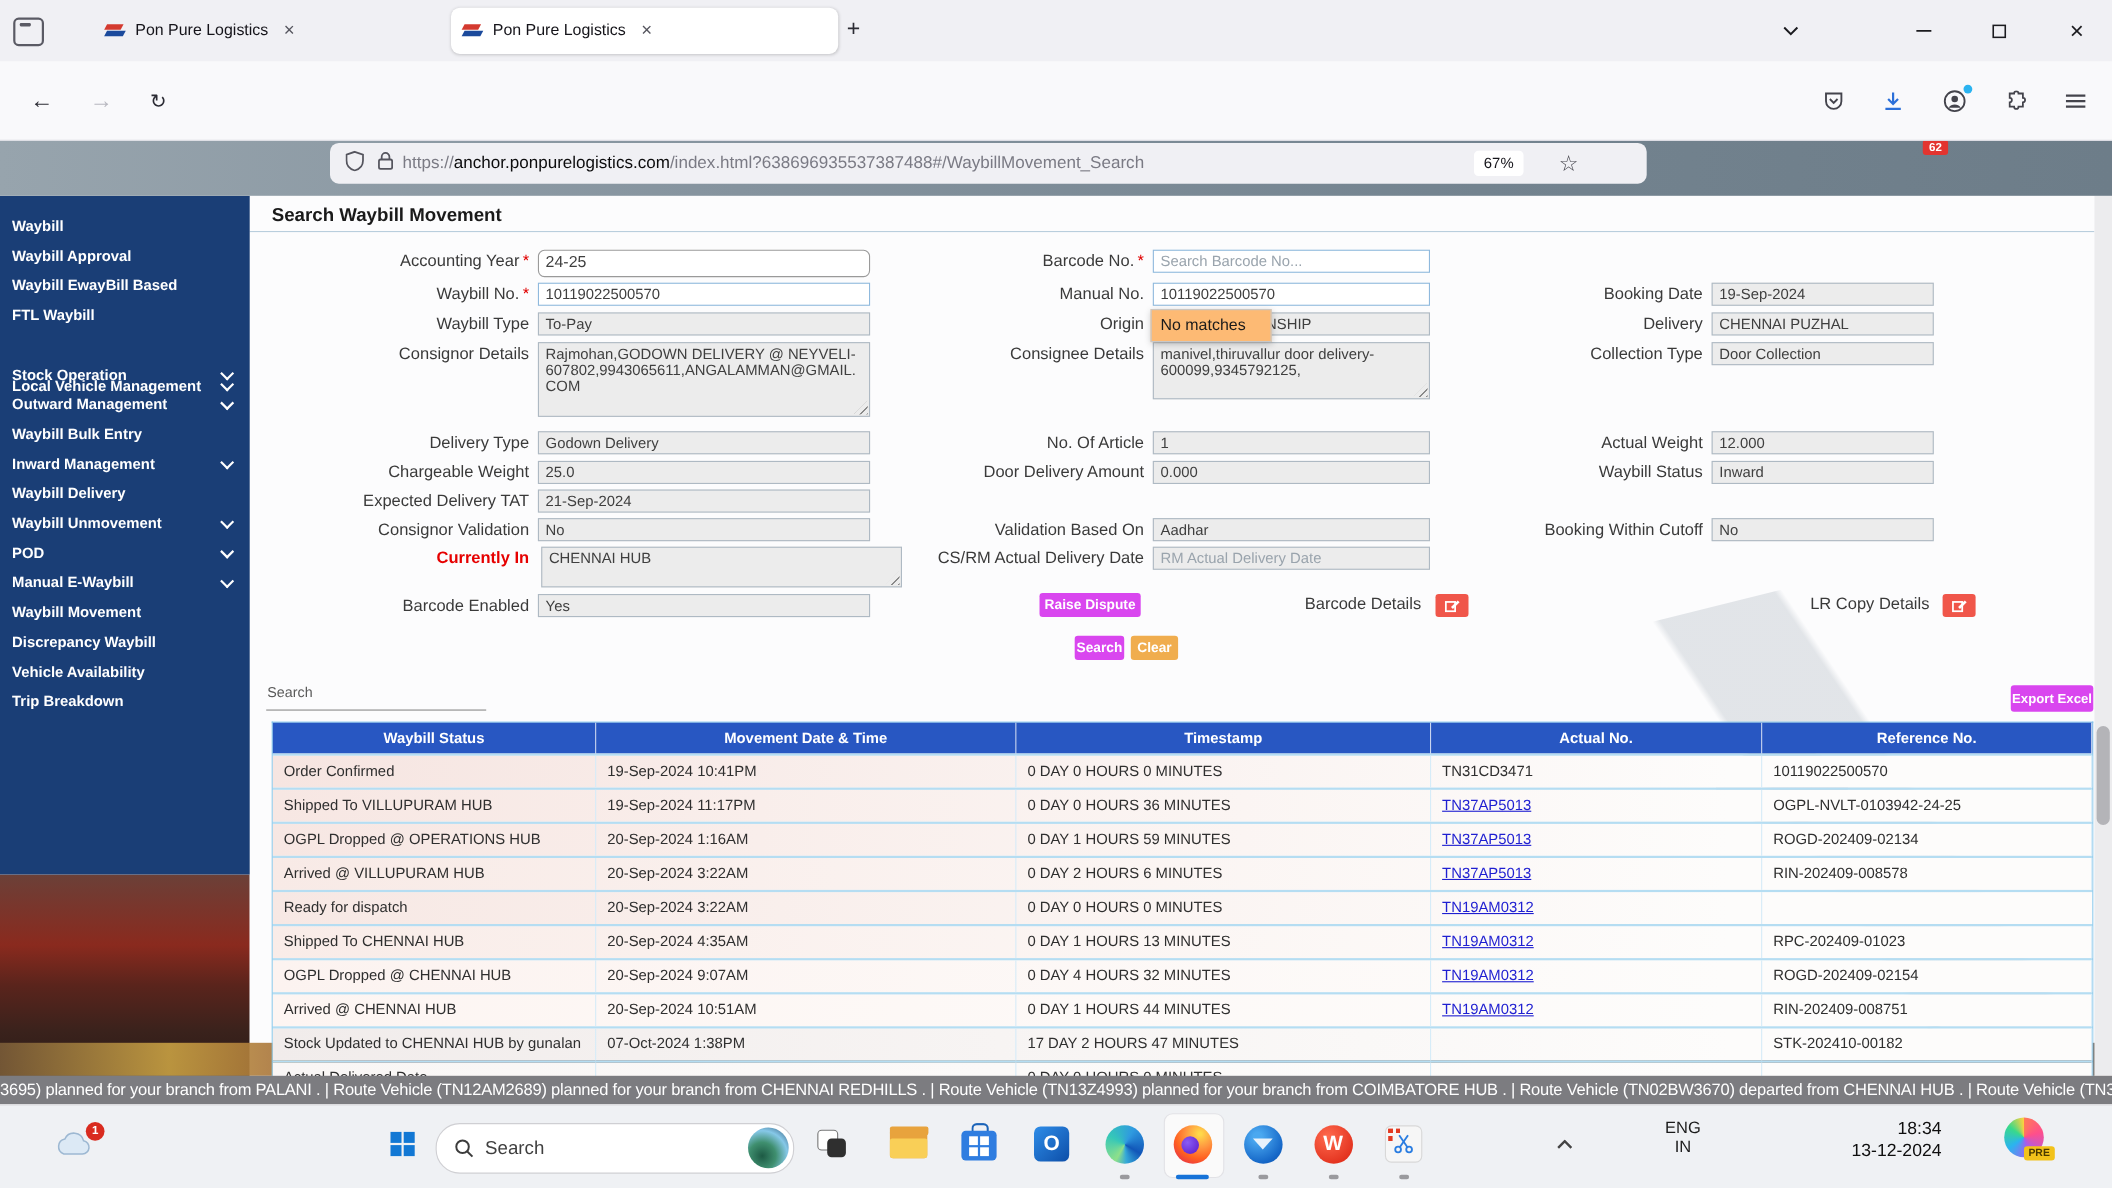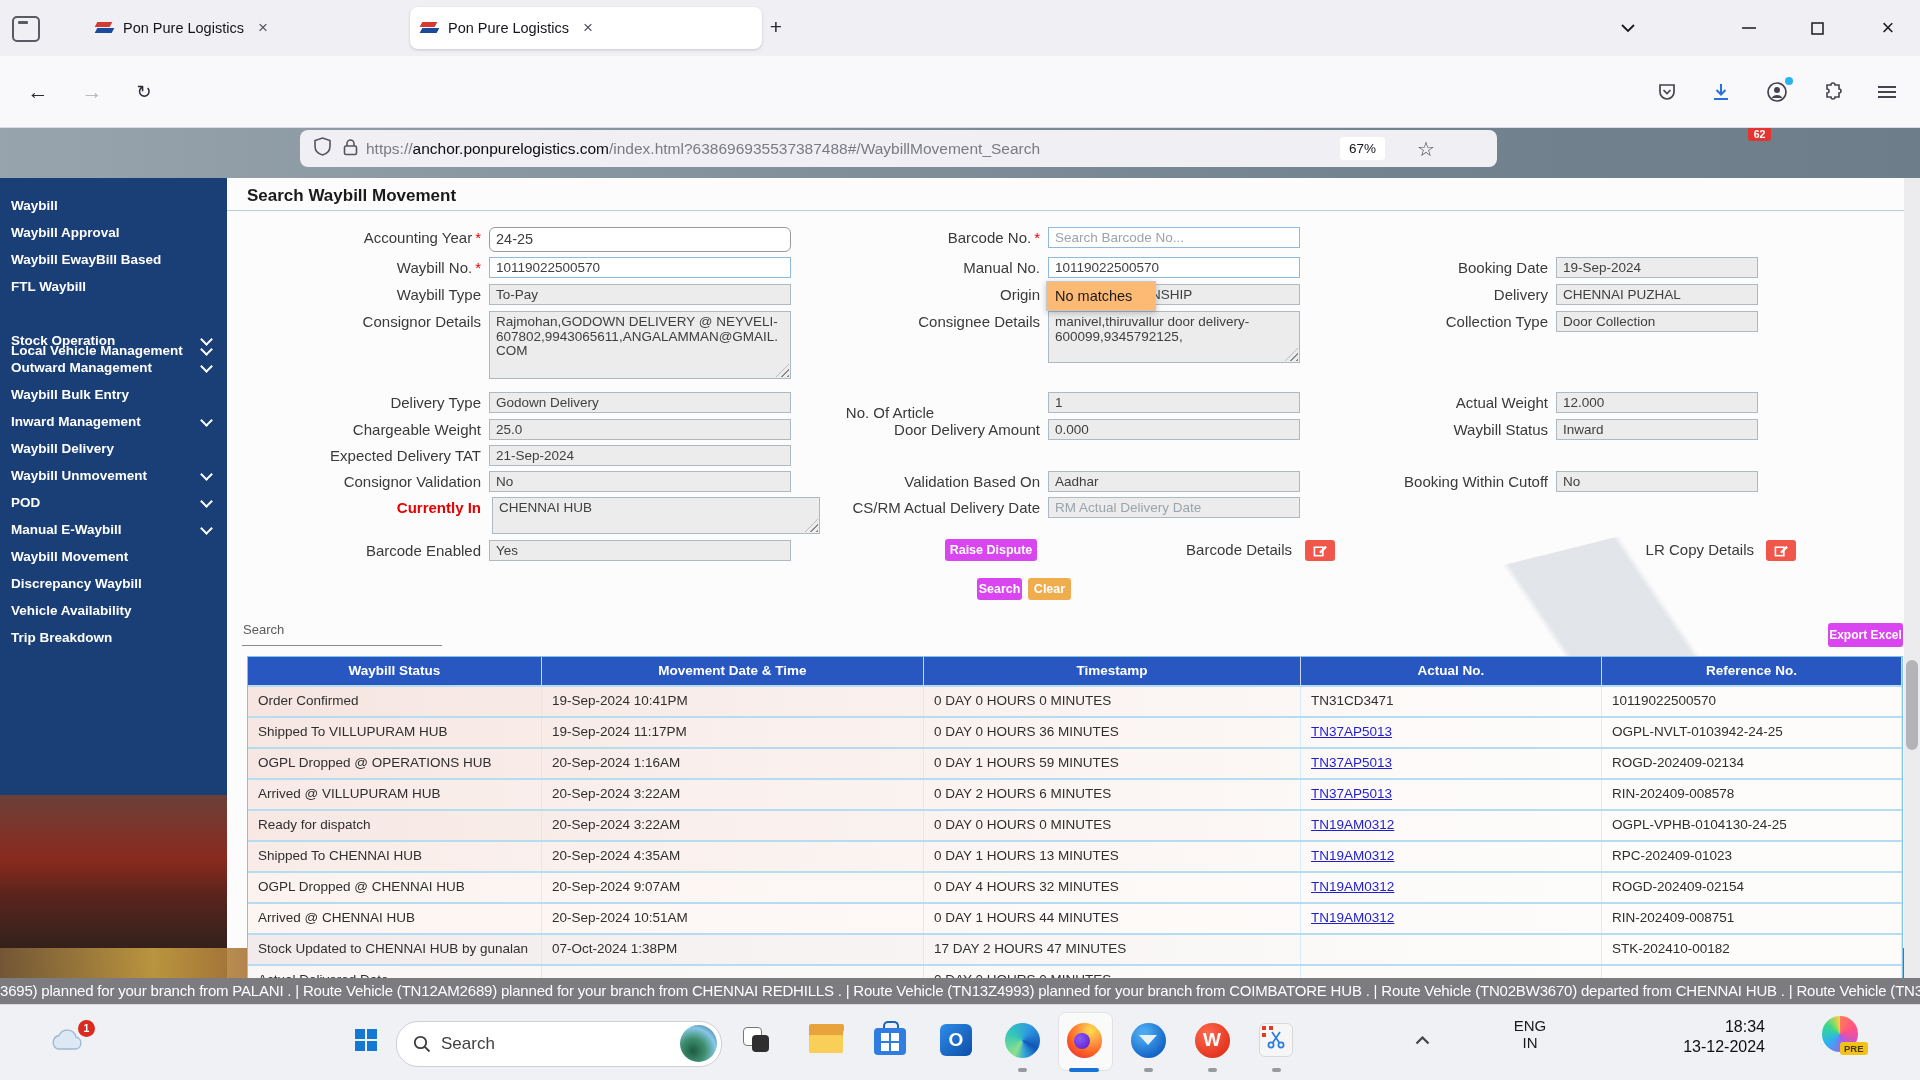--- a/index.html
+++ b/index.html
@@ -320,21 +320,21 @@
     <div class="lbl" style="left: 181px; width: 300px; top: 542px;">Barcode Enabled</div>
     <div class="fldbox f-ro" style="left: 489px; top: 540px; width: 302px; height: 21px;"><span>Yes</span></div>
     <div class="lbl" style="left: 740px; width: 300px; top: 229px;">Barcode No.<span class="star">*</span></div>
     <div class="fldbox f-text" style="left: 1048px; top: 227px; width: 252px; height: 21px;"><span class="f-ph">Search Barcode No...</span></div>
     <div class="lbl" style="left: 740px; width: 300px; top: 259px;">Manual No.</div>
     <div class="fldbox f-text" style="left: 1048px; top: 257px; width: 252px; height: 21px;"><span>10119022500570</span></div>
     <div class="lbl" style="left: 740px; width: 300px; top: 286px;">Origin</div>
     <div class="fldbox f-ro" style="left: 1048px; top: 284px; width: 252px; height: 21px;"><span style="padding-left: 96px; display: inline-block;">NSHIP</span></div>
     <div class="lbl" style="left: 740px; width: 300px; top: 313px;">Consignee Details</div>
     <div class="fldbox f-ro f-ta" style="left: 1048px; top: 311px; width: 252px; height: 52px;"><span>manivel,thiruvallur door delivery-600099,9345792125,</span><span class="grip"></span></div>
-    <div class="lbl" style="left: 740px; width: 300px; top: 404px; text-align: center;">No. Of Article</div>
+    <div class="lbl" style="left: 740px; width: 300px; top: 394px;">No. Of Article</div>
     <div class="fldbox f-ro" style="left: 1048px; top: 392px; width: 252px; height: 21px;"><span>1</span></div>
     <div class="lbl" style="left: 740px; width: 300px; top: 421px;">Door Delivery Amount</div>
     <div class="fldbox f-ro" style="left: 1048px; top: 419px; width: 252px; height: 21px;"><span>0.000</span></div>
     <div class="lbl" style="left: 740px; width: 300px; top: 473px;">Validation Based On</div>
     <div class="fldbox f-ro" style="left: 1048px; top: 471px; width: 252px; height: 21px;"><span>Aadhar</span></div>
     <div class="lbl" style="left: 740px; width: 300px; top: 499px;">CS/RM Actual Delivery Date</div>
     <div class="fldbox f-ro" style="left: 1048px; top: 497px; width: 252px; height: 21px;"><span class="f-ph">RM Actual Delivery Date</span></div>
     <div class="lbl" style="left: 1248px; width: 300px; top: 259px;">Booking Date</div>
     <div class="fldbox f-ro" style="left: 1556px; top: 257px; width: 202px; height: 21px;"><span>19-Sep-2024</span></div>
     <div class="lbl" style="left: 1248px; width: 300px; top: 286px;">Delivery</div>
@@ -406,21 +406,20 @@
       <div style="width: 382px;">20-Sep-2024 3:22AM</div>
       <div style="width: 377px;">0 DAY 2 HOURS 6 MINUTES</div>
       <div style="width: 301px;"><span class="vlink">TN37AP5013</span></div>
       <div style="width: 300px;">RIN-202409-008578</div>
     </div>
     <div class="g-row" style="background: linear-gradient(90deg, rgb(247, 232, 228), rgb(253, 252, 251) 80%);">
       <div style="width: 294px;">Ready for dispatch</div>
       <div style="width: 382px;">20-Sep-2024 3:22AM</div>
       <div style="width: 377px;">0 DAY 0 HOURS 0 MINUTES</div>
       <div style="width: 301px;"><span class="vlink">TN19AM0312</span></div>
-      <div style="width: 300px;">OGPL-VPHB-0104130-24-25</div>
     </div>
     <div class="g-row" style="background: linear-gradient(90deg, rgb(249, 236, 232), rgb(253, 252, 251) 80%);">
       <div style="width: 294px;">Shipped To CHENNAI HUB</div>
       <div style="width: 382px;">20-Sep-2024 4:35AM</div>
       <div style="width: 377px;">0 DAY 1 HOURS 13 MINUTES</div>
       <div style="width: 301px;"><span class="vlink">TN19AM0312</span></div>
       <div style="width: 300px;">RPC-202409-01023</div>
     </div>
     <div class="g-row" style="background: linear-gradient(90deg, rgb(252, 243, 240), rgb(253, 252, 251) 80%);">
       <div style="width: 294px;">OGPL Dropped @ CHENNAI HUB</div>

